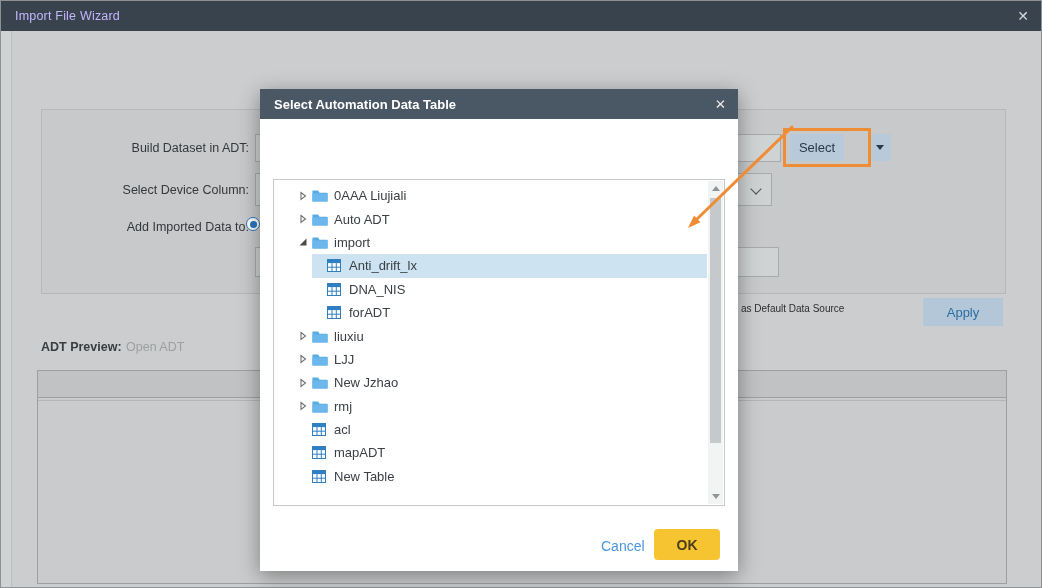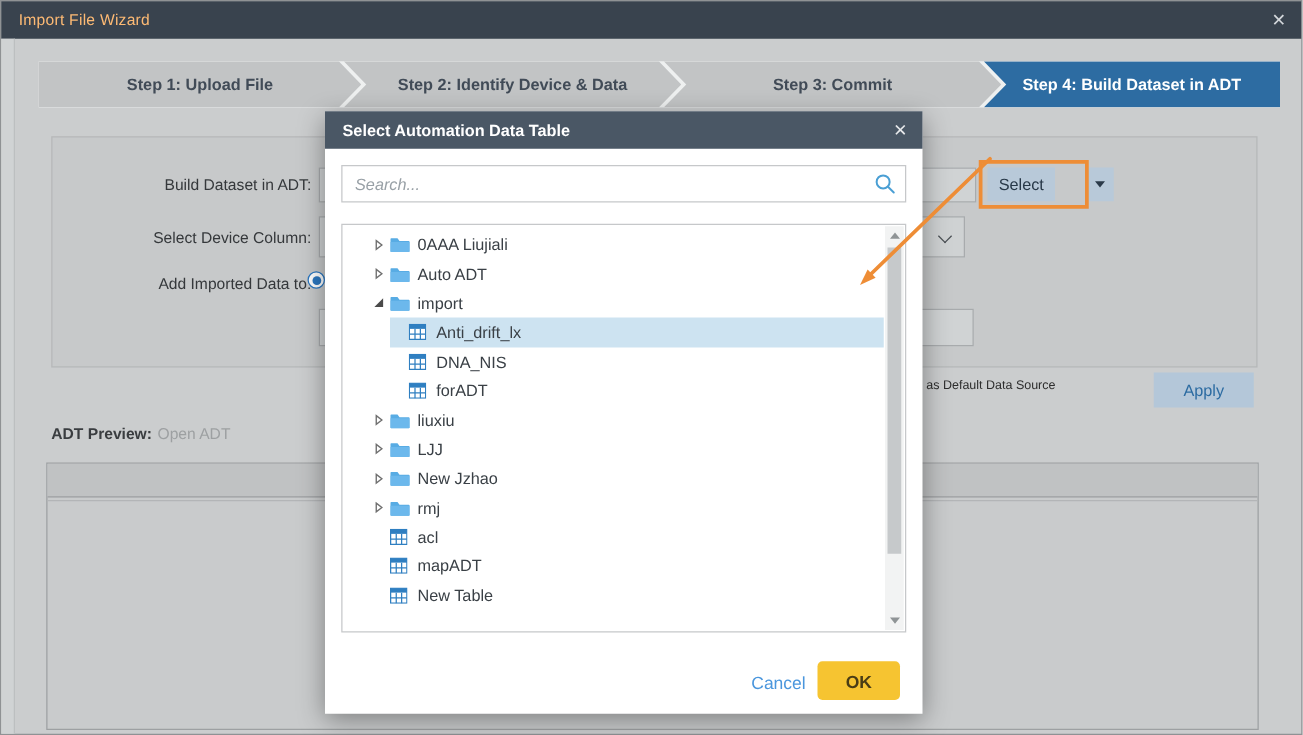--- a/index.html
+++ b/index.html
@@ -3,21 +3,21 @@
 <meta charset="utf-8">
 <style>
   * { margin:0; padding:0; box-sizing:border-box; }
   html,body { width:1042px; height:588px; }
   body { font-family:"Liberation Sans", sans-serif; background:#cbcdce; position:relative; overflow:hidden; }
 
   .window { position:absolute; inset:0; background:#cbcdce; border:1px solid #8f9294; }
 
   
   .titlebar { position:absolute; left:0; top:0; right:0; height:30px; background:#39434e; display:flex; align-items:center; }
-  .titlebar .title { color:#fdba74; font-size:12.5px; padding-left:14px; letter-spacing:.2px; }
+  .titlebar .title { color:#c4b5fd; font-size:12.5px; padding-left:14px; letter-spacing:.2px; }
   .titlebar .close { position:absolute; right:12px; top:0; height:30px; display:flex; align-items:center; color:#d3d7db; font-size:14px; cursor:default; }
 
   .left-edge { position:absolute; left:0; top:30px; bottom:0; width:11px; background:#d0d3d4; border-right:1px solid #bcbfc0; }
 
   
   .tabs { position:absolute; left:30px; top:48px; width:993px; height:37px; background:#eef0f0; }
   .tab { position:absolute; top:0; height:37px; background:#c2c4c5; color:#414b57; font-size:13px; font-weight:600;
          display:flex; align-items:center; justify-content:center; }
   .tab.first { clip-path:polygon(0 0, calc(100% - 18px) 0, 100% 50%, calc(100% - 18px) 100%, 0 100%); }
   .tab.mid   { clip-path:polygon(0 0, calc(100% - 18px) 0, 100% 50%, calc(100% - 18px) 100%, 0 100%, 18px 50%); }
@@ -98,26 +98,20 @@
 
 <div class="window">
 
   <div class="titlebar">
     <span class="title">Import File Wizard</span>
     <span class="close">✕</span>
   </div>
 
   <div class="left-edge"></div>
 
-  <div class="tabs">
-    <div class="tab first t1">Step 1: Upload File</div>
-    <div class="tab mid t2">Step 2: Identify Device &amp; Data</div>
-    <div class="tab mid t3">Step 3: Commit</div>
-    <div class="tab last t4 active">Step 4: Build Dataset in ADT</div>
-  </div>
 
   <div class="form-panel">
     <div class="f-label lbl1">Build Dataset in ADT:</div>
     <div class="f-input in1"></div>
     <button class="btn-select">Select</button>
     <button class="btn-select-arrow">
         <span class="tri"></span>
       </button>
     <div class="select-highlight"></div>
 
@@ -141,27 +135,20 @@
     <div class="thead"></div>
     <div class="tbody-line"></div>
   </div>
 
   <div class="modal">
     <div class="modal-header">
       <span class="mtitle">Select Automation Data Table</span>
       <span class="mclose">✕</span>
     </div>
 
-    <div class="search-wrap">
-      <input type="text" placeholder="Search..." style="">
-      <svg class="search-icon" viewBox="0 0 18 18">
-        <circle cx="7.5" cy="7.5" r="5.2" fill="none" stroke="#4a9fd4" stroke-width="1.6"></circle>
-        <line x1="11.6" y1="11.6" x2="16" y2="16" stroke="#4a9fd4" stroke-width="1.6" stroke-linecap="round"></line>
-      </svg>
-    </div>
 
     <div class="tree-panel">
       <div class="tree-rows">
           <div class="tree-row" style="padding-left: 23px;">
             <div class="tree-inner">
               <span class="tw">
                 <svg width="10" height="10" viewBox="0 0 10 10">
                   <polygon points="3,1.5 7.5,5 3,8.5" fill="none" stroke="#707070" stroke-width="1.1"></polygon>
                 </svg>
               </span>

